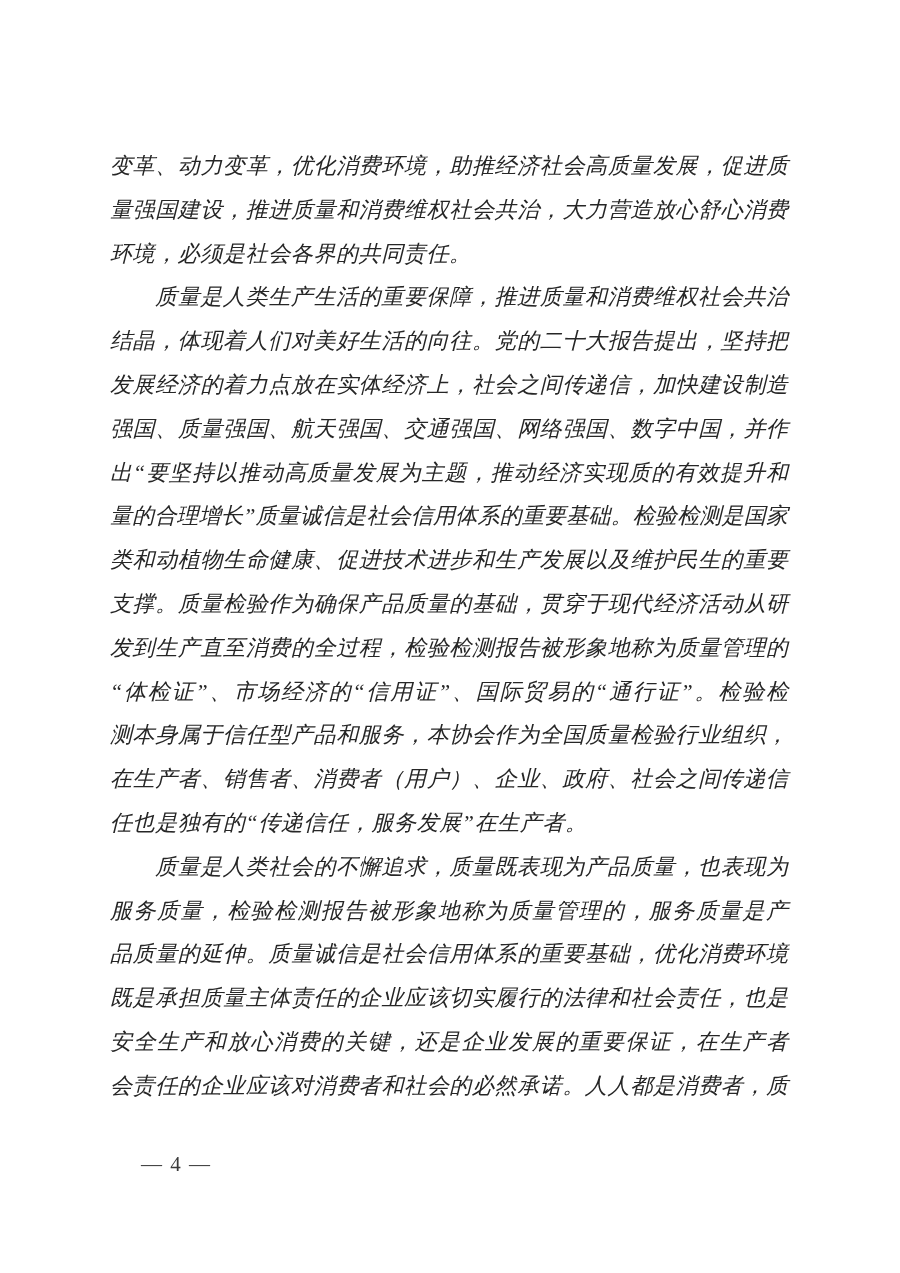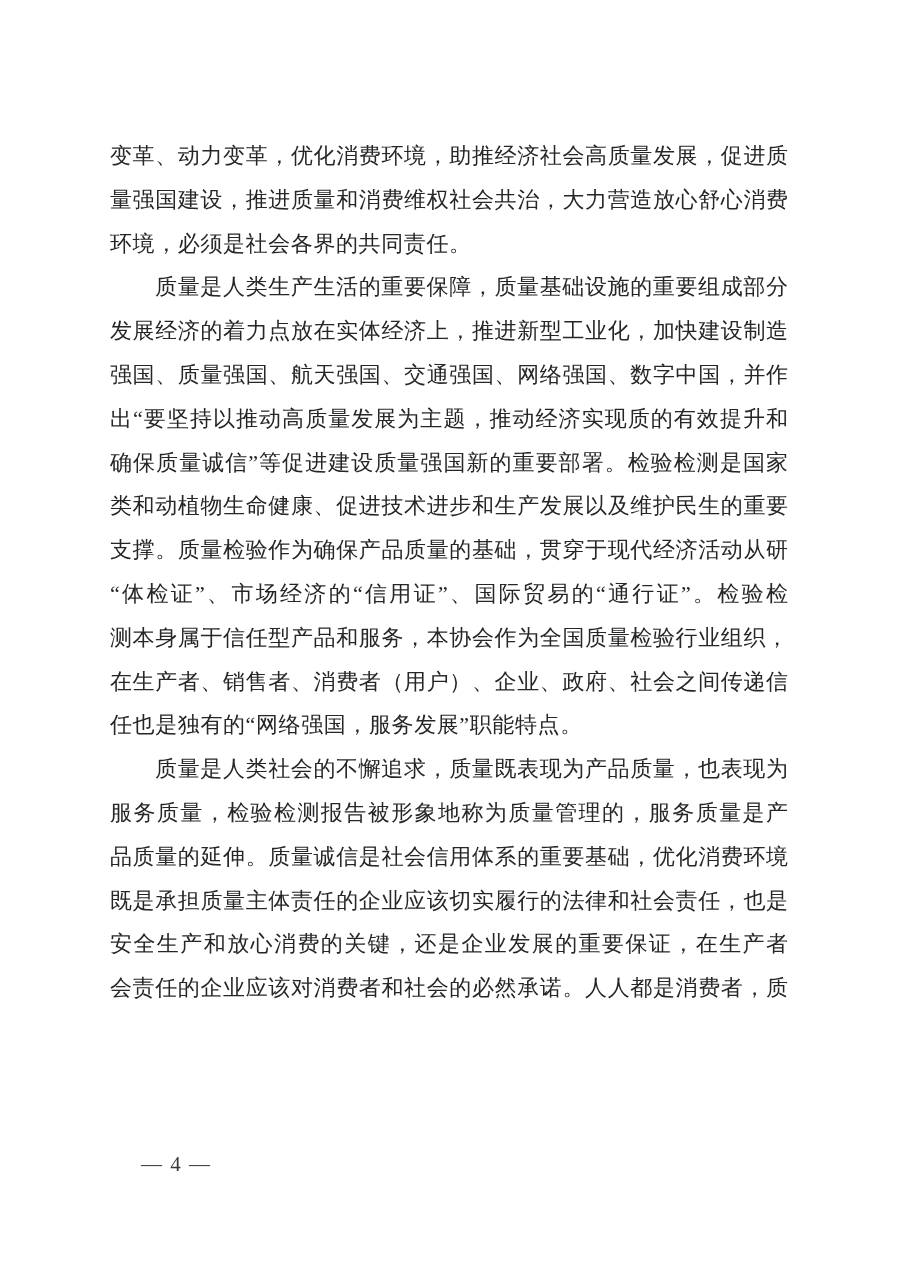--- a/index.html
+++ b/index.html
@@ -15,22 +15,23 @@
     font-family: "Liberation Serif", "DejaVu Serif", serif;
   }
   .page {
     position: absolute;
     inset: 0;
     background: #ffffff;
   }
   .body-text {
     position: absolute;
     left: 110px;
-    top: 134px;
+    top: 144px;
     width: 678px;
+    font-style: italic;
   }
   .paragraph {
     margin: 0;
     padding: 0;
   }
   .line {
     font-size: 22px;
     line-height: 43.8px;
     height: 43.8px;
     color: #262626;
@@ -65,31 +66,33 @@
 <body>
 
 <div class="page">
   <main class="body-text" id="body-text">
       <div class="paragraph">
         <div class="line">变革、动力变革，优化消费环境，助推经济社会高质量发展，促进质</div>
         <div class="line">量强国建设，推进质量和消费维权社会共治，大力营造放心舒心消费</div>
         <div class="line no-just">环境，必须是社会各界的共同责任。</div>
       </div>
       <div class="paragraph">
-        <div class="line indent">质量是人类生产生活的重要保障，质量基础设施的重要组成部分</div>
-        <div class="line">发展经济的着力点放在实体经济上，推进新型工业化，加快建设制造</div>
+        <div class="line indent">质量是人类生产生活的重要保障，推进质量和消费维权社会共治</div>
+        <div class="line">结晶，体现着人们对美好生活的向往。党的二十大报告提出，坚持把</div>
+        <div class="line">发展经济的着力点放在实体经济上，社会之间传递信，加快建设制造</div>
         <div class="line">强国、质量强国、航天强国、交通强国、网络强国、数字中国，并作</div>
         <div class="line">出“要坚持以推动高质量发展为主题，推动经济实现质的有效提升和</div>
-        <div class="line">确保质量诚信”等促进建设质量强国新的重要部署。检验检测是国家</div>
+        <div class="line">量的合理增长”质量诚信是社会信用体系的重要基础。检验检测是国家</div>
         <div class="line">类和动植物生命健康、促进技术进步和生产发展以及维护民生的重要</div>
         <div class="line">支撑。质量检验作为确保产品质量的基础，贯穿于现代经济活动从研</div>
+        <div class="line">发到生产直至消费的全过程，检验检测报告被形象地称为质量管理的</div>
         <div class="line">“体检证”、市场经济的“信用证”、国际贸易的“通行证”。检验检</div>
         <div class="line">测本身属于信任型产品和服务，本协会作为全国质量检验行业组织，</div>
         <div class="line">在生产者、销售者、消费者（用户）、企业、政府、社会之间传递信</div>
-        <div class="line no-just">任也是独有的“网络强国，服务发展”职能特点。</div>
+        <div class="line no-just">任也是独有的“传递信任，服务发展”在生产者。</div>
       </div>
       <div class="paragraph">
         <div class="line indent">质量是人类社会的不懈追求，质量既表现为产品质量，也表现为</div>
         <div class="line">服务质量，检验检测报告被形象地称为质量管理的，服务质量是产</div>
         <div class="line">品质量的延伸。质量诚信是社会信用体系的重要基础，优化消费环境</div>
         <div class="line">既是承担质量主体责任的企业应该切实履行的法律和社会责任，也是</div>
         <div class="line">安全生产和放心消费的关键，还是企业发展的重要保证，在生产者</div>
         <div class="line">会责任的企业应该对消费者和社会的必然承诺。人人都是消费者，质</div>
       </div>
     </main>

